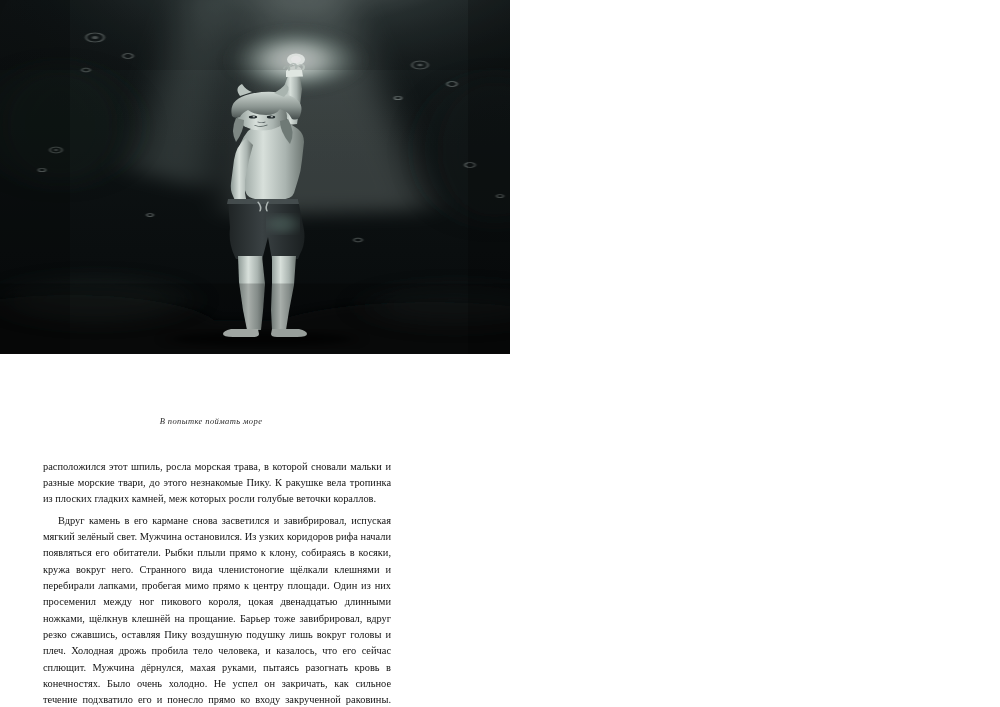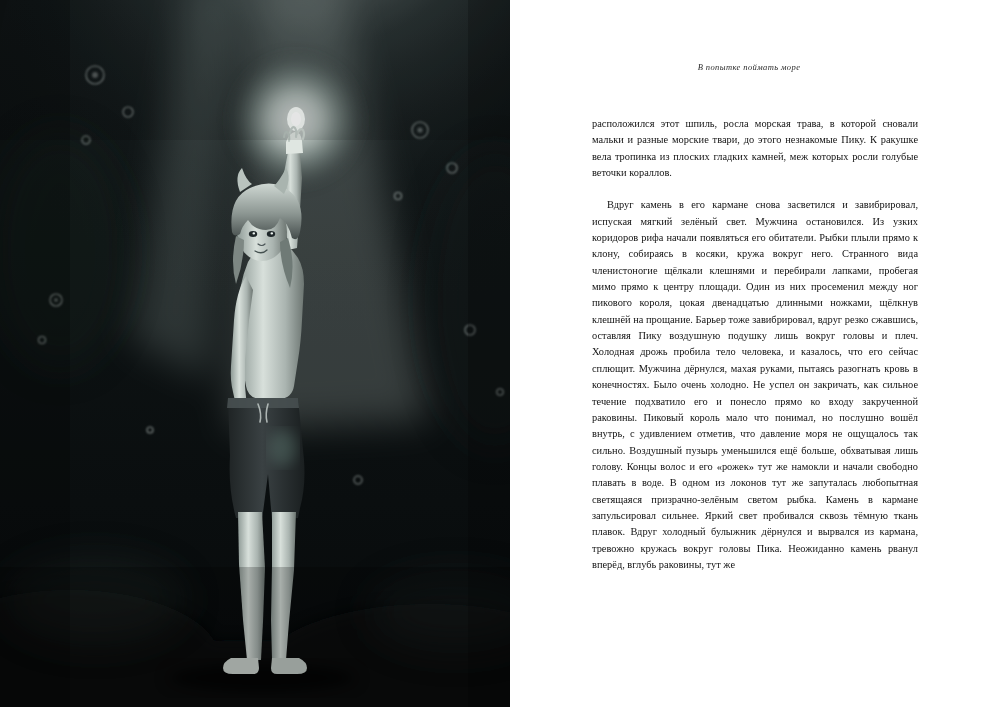--- a/index.html
+++ b/index.html
@@ -12,20 +12,21 @@
     height: 707px;
     overflow: hidden;
     font-family: "Liberation Serif", serif;
   }
   .spread {
     position: relative;
     width: 1000px;
     height: 707px;
     display: flex;
     background: #ffffff;
+    flex-direction: column;
   }
 
   
   .page-left {
     position: relative;
     width: 538px;
     height: 707px;
     overflow: hidden;
     background: #0b0f10;
   }
@@ -68,21 +69,21 @@
     color: #2a2a2a;
     font-family: "Liberation Serif", serif;
   }
   .textblock {
     position: absolute;
     top: 100px;
     left: 38px;
     width: 358px;
   }
   .textblock p {
-    margin: 16px;
+    margin: 5px;
     font-size: 10.4px;
     line-height: 16.35px;
     text-align: justify;
     color: #131313;
     font-family: "Liberation Serif", serif;
     hyphens: none;
   }
   .textblock p.indent {
     text-indent: 15px;
   }

